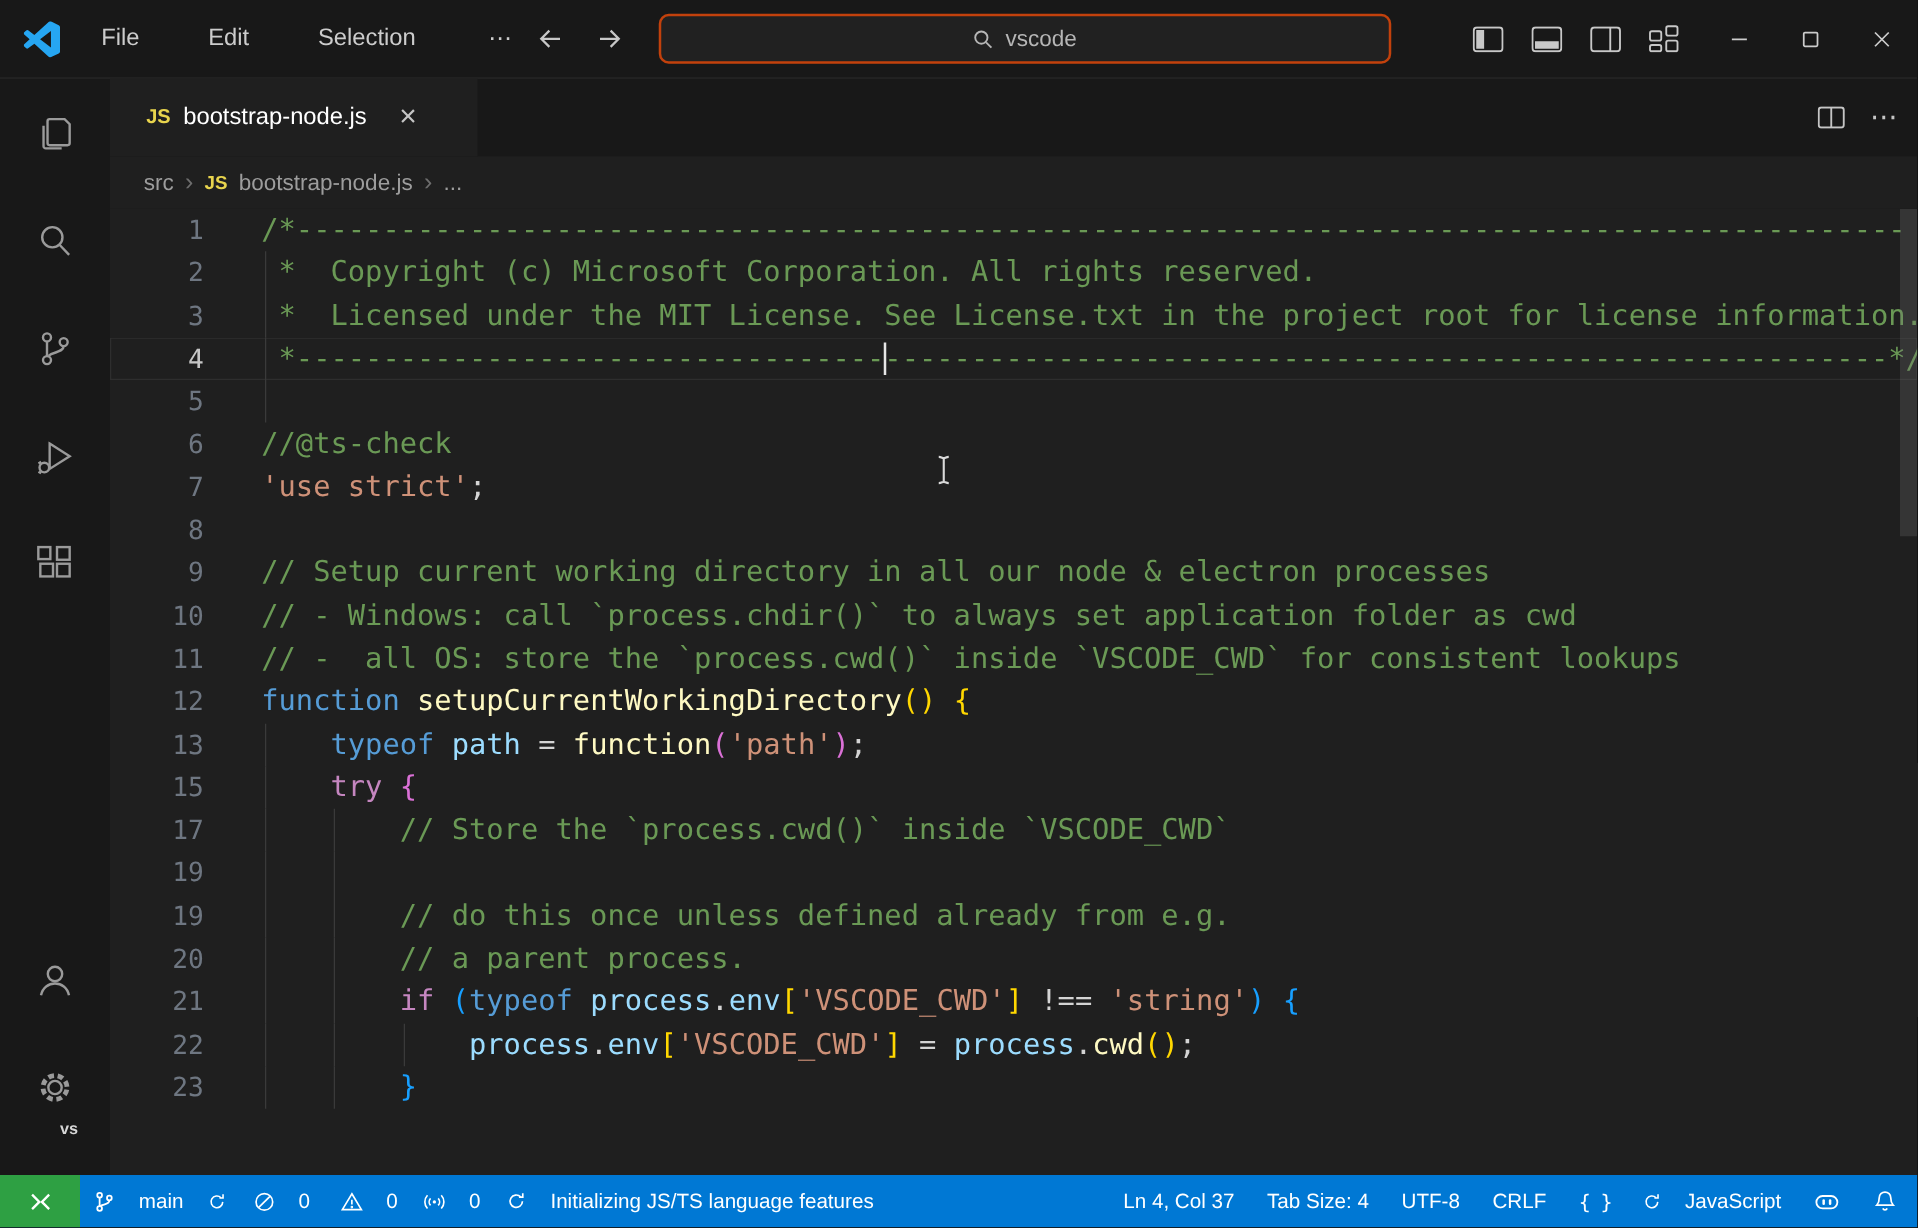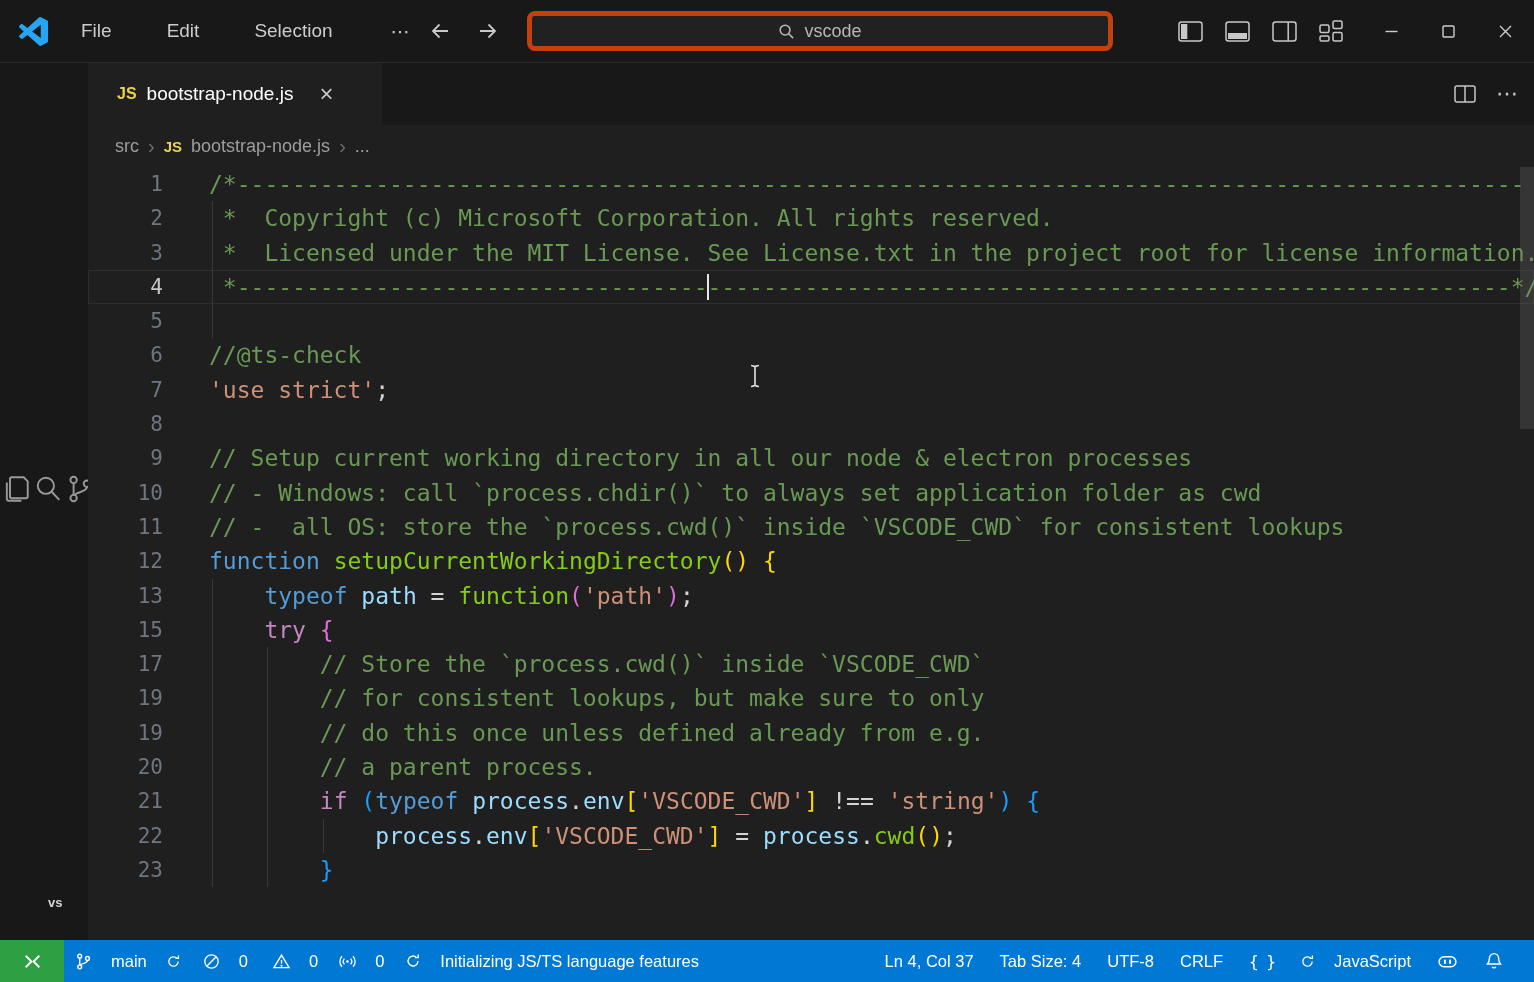--- a/index.html
+++ b/index.html
@@ -8,29 +8,29 @@
   
   .titlebar{position:absolute;left:0;top:0;width:100%;height:63px;background:#181818;
             border-bottom:1px solid #2b2b2b;box-sizing:border-box;}
   .logo{position:absolute;left:19px;top:17px;width:29px;height:29px;}
   .menus{position:absolute;left:68px;top:0;height:62px;display:flex;align-items:center;gap:29px;}
   .menu{padding:6px 13px;font-size:19px;color:#cccccc;border-radius:6px;}
   .menu.more{letter-spacing:2px;padding:6px 16px;}
   .navarrows{position:absolute;left:425px;top:0;height:62px;display:flex;align-items:center;gap:18px;}
   .navbtn{width:30px;height:30px;display:flex;align-items:center;justify-content:center;}
   .searchbox{position:absolute;left:527px;top:11px;width:586px;height:40px;background:#212121;
-             border:5px solid #c2410c;border-radius:8px;box-sizing:border-box;display:flex;
+             border:2px solid #c2410c;border-radius:8px;box-sizing:border-box;display:flex;
              align-items:center;justify-content:center;gap:9px;color:#b6b6b6;font-size:18px;}
   .layouticons{position:absolute;right:188px;top:0;height:62px;display:flex;align-items:center;gap:17px;}
   .licon{width:30px;height:26px;display:flex;align-items:center;justify-content:center;}
   .wincontrols{position:absolute;right:0;top:0;height:62px;display:flex;}
   .wbtn{width:57px;height:62px;display:flex;align-items:center;justify-content:center;}
   
   .activitybar{position:absolute;left:0;top:63px;width:88px;height:877px;background:#181818;
-               display:flex;flex-direction:row;align-items:center;padding-top:28px;box-sizing:border-box;}
+               display:flex;flex-direction:column;align-items:center;padding-top:28px;box-sizing:border-box;}
   .abicon{width:32px;height:32px;margin-bottom:54px;display:flex;align-items:center;justify-content:center;}
   .abicon.push{margin-top:auto;}
   .ab-badge{position:absolute;left:48px;bottom:30px;font-size:13px;font-weight:bold;color:#d6d6d6;}
   
   .main{position:absolute;left:88px;top:63px;right:0;bottom:42px;display:flex;flex-direction:column;}
   .tabbar{height:62px;background:#181818;display:flex;align-items:stretch;position:relative;}
   .tab{width:294px;background:#1f1f1f;display:flex;align-items:center;padding-left:29px;box-sizing:border-box;gap:10px;}
   .tab .label{font-size:19px;color:#ffffff;}
   .tab .close{margin-left:16px;font-size:24px;color:#c5c5c5;line-height:1;}
   .jsbadge{color:#e8d44d;font-weight:bold;font-size:16px;letter-spacing:0;}
@@ -45,33 +45,33 @@
   .editor{flex:1;position:relative;background:#1f1f1f;overflow:hidden;}
   .lines{position:absolute;inset:0;}
   .row{position:relative;height:34.3px;}
   .row.current{box-shadow:inset 0 0 0 1px rgba(255,255,255,0.07);}
   .ln{position:absolute;left:0;top:0;width:75px;text-align:right;
       font:21px/34.3px "DejaVu Sans Mono",monospace;color:#6e7681;}
   .row.current .ln{color:#c6c6c6;}
   .codeline{position:absolute;left:121px;top:0;white-space:pre;
       font:23px/34.3px "DejaVu Sans Mono",monospace;color:#d4d4d4;}
   .guide{position:absolute;top:0;height:34.3px;width:1px;background:#3a3a3a;}
-  .tk-c{color:#6a9955}.tk-k{color:#569cd6}.tk-x{color:#c586c0}.tk-f{color:#84cc16}
+  .tk-c{color:#6a9955}.tk-k{color:#569cd6}.tk-x{color:#c586c0}.tk-f{color:#fef9c3}
   .tk-s{color:#ce9178}.tk-v{color:#9cdcfe}.tk-p{color:#d4d4d4}
   .tk-1{color:#ffd700}.tk-2{color:#da70d6}.tk-3{color:#179fff}
   .text-cursor{position:absolute;width:2px;height:26px;background:#e6e6e6;}
   .scroll-thumb{position:absolute;right:0;top:0;width:14px;height:262px;background:rgba(121,121,121,0.25);}
   .mouse-cursor{position:absolute;left:659px;top:196px;}
   
   .statusbar{position:absolute;left:0;bottom:0;width:100%;height:42px;background:#0078d4;
              display:flex;align-items:center;color:#ffffff;font-size:16.5px;}
   .sitem{display:flex;align-items:center;gap:18px;padding:0 10px;height:100%;}
   .sitem .gap2{margin-left:6px;}
   .remote{width:64px;background:#2ea043;justify-content:center;padding:0;}
-  .sright{margin-left:auto;display:flex;align-items:center;height:100%;padding-right:20px;gap:6px;}
+  .sright{margin-left:auto;display:flex;align-items:center;height:100%;padding-right:6px;gap:6px;}
   .braces{font-family:"DejaVu Sans Mono",monospace;font-size:16px;letter-spacing:-1px;}
   svg{display:block;}
 </style>
 </head>
 <body>
 
 <div class="window">
 
   <div class="titlebar">
     <div class="logo">
@@ -298,21 +298,20 @@
           <div class="row">
             <span class="ln">17</span>
             <span class="guide" style="left: 124px;"></span>
             <span class="guide" style="left: 179.384px;"></span>
             <span class="codeline"><span class="tk-c">        // Store the `process.cwd()` inside `VSCODE_CWD`</span></span>
           </div>
           <div class="row">
             <span class="ln">19</span>
             <span class="guide" style="left: 124px;"></span>
             <span class="guide" style="left: 179.384px;"></span>
-            <span class="codeline"><span class="tk-c">        // for consistent lookups, but make sure to only</span></span>
           </div>
           <div class="row">
             <span class="ln">19</span>
             <span class="guide" style="left: 124px;"></span>
             <span class="guide" style="left: 179.384px;"></span>
             <span class="codeline"><span class="tk-c">        // do this once unless defined already from e.g.</span></span>
           </div>
           <div class="row">
             <span class="ln">20</span>
             <span class="guide" style="left: 124px;"></span>

